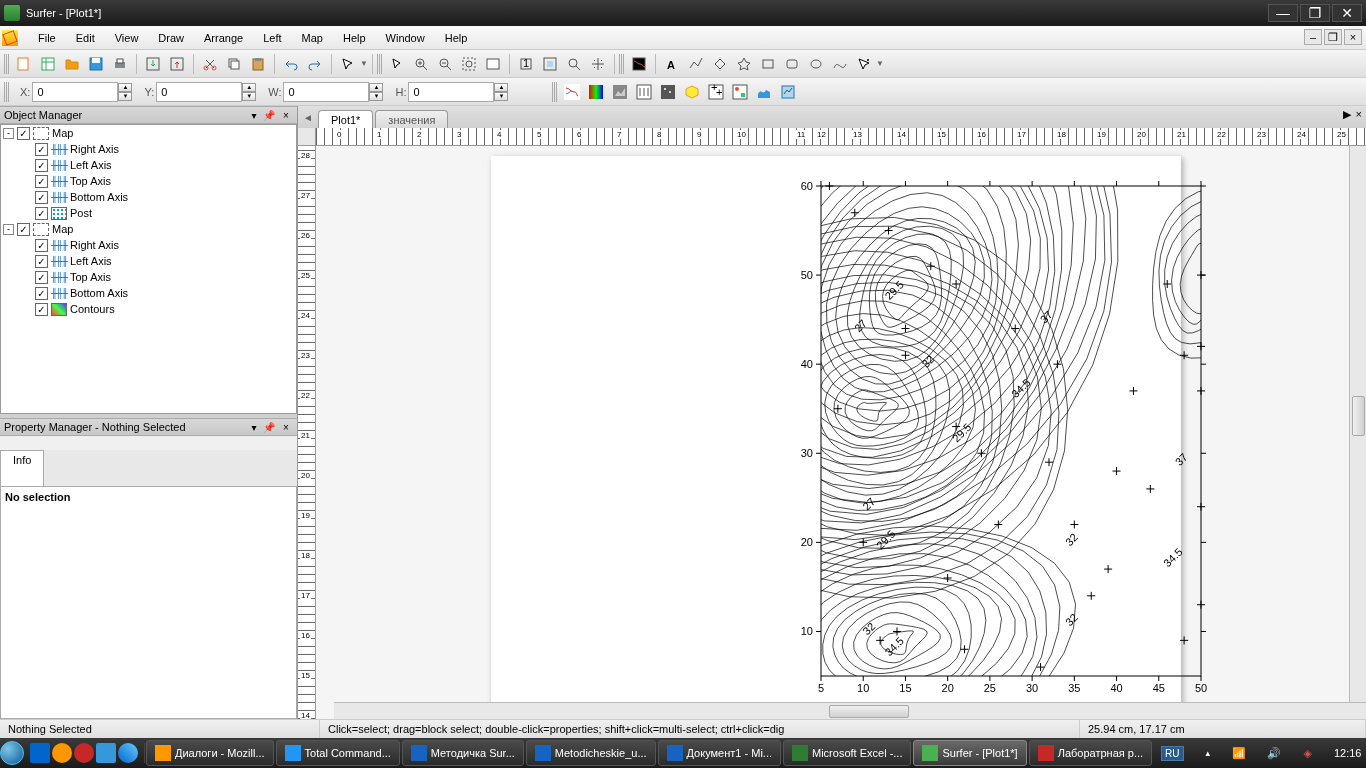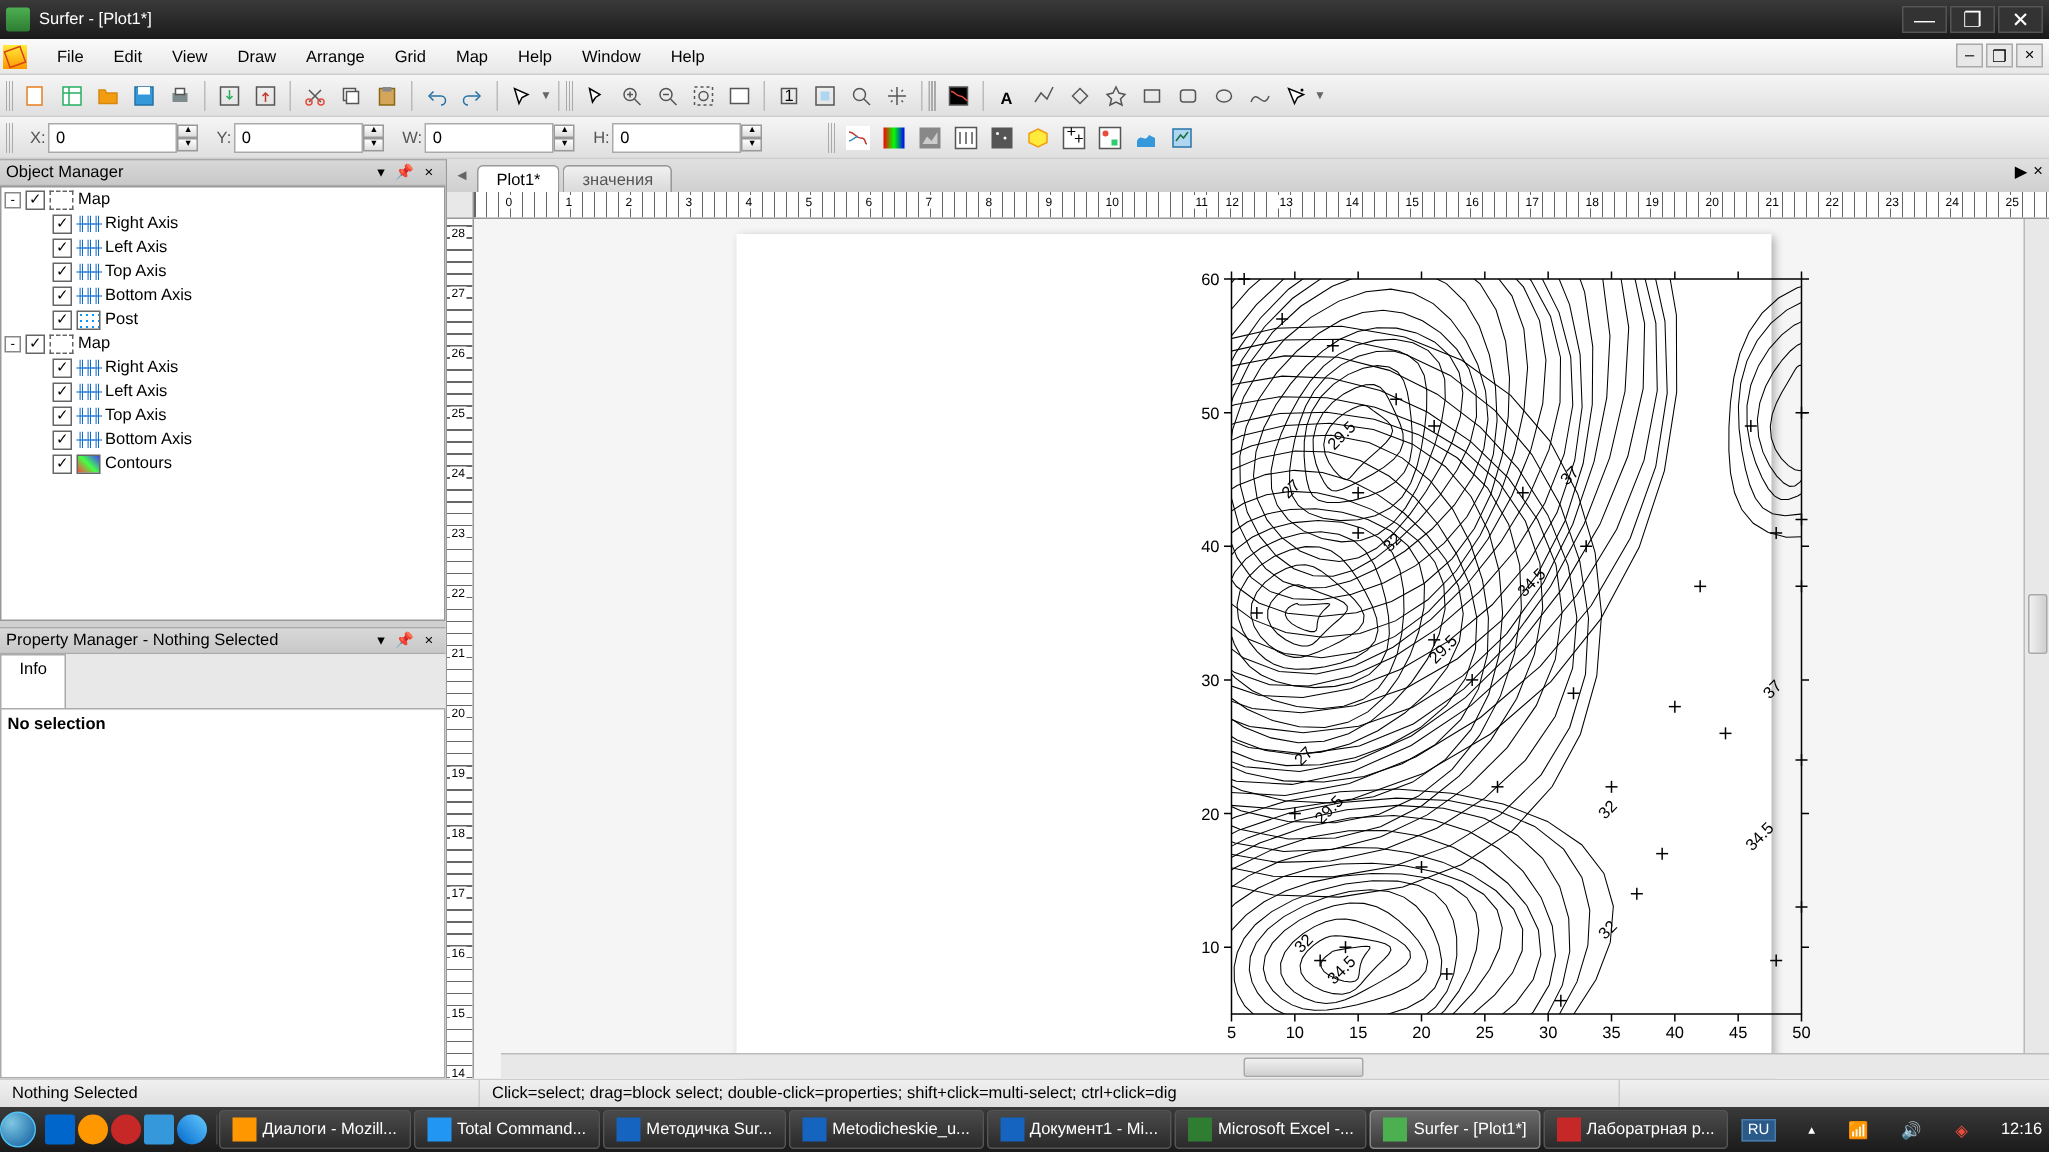--- a/index.html
+++ b/index.html
@@ -43,21 +43,21 @@
 .tree-node { display: flex; align-items: center; height: 16px; padding-left: 2px; }
 .tree-exp { width: 11px; height: 11px; border: 1px solid #888; display: flex; align-items: center; justify-content: center; font-size: 9px; margin-right: 3px; line-height:8px;}
 .tree-space{width:14px;}
 .tree-check { width: 13px; height: 13px; border: 1px solid #666; background: white; margin-right: 3px; display: flex; align-items: center; justify-content: center; font-size: 10px; color:#000;}
 .tree-icon { width: 16px; height: 13px; margin-right: 3px; display:flex;align-items:center;justify-content:center;}
 .ticon-map{background:#fff;border:1px dashed #666;}
 .ticon-axis{color:#0066cc;font-size:9px;letter-spacing:-1px;}
 .ticon-post{background:radial-gradient(circle,#0099ff 1px,transparent 1px);background-size:4px 4px;border:1px solid #666;}
 .ticon-contour{background:linear-gradient(45deg,#f44,#4f4,#44f);border:1px solid #666;}
 .property-area { flex: 1; background: #f0f0f0; display:flex;flex-direction:column;border-top:4px solid #d0d0d0;}
-.prop-tabs{height:36px;display:flex;background:#e8e8e8;}
+.prop-tabs{height:36px;display:flex;background:#e8e8e8;margin-top:14px;}
 .prop-tab{padding:3px 12px;background:white;border:1px solid #aaa;border-bottom:none;font-size:11px;}
 .prop-content{flex:1;background:white;border:1px solid #aaa;padding:4px;overflow:auto;}
 
 
 .doc-area { flex: 1; display: flex; flex-direction: column; background: #e8e8e8; position:relative;}
 .doc-tabs { height: 22px; display: flex; align-items: flex-end; padding-left: 20px; background:linear-gradient(#e0e0e0,#d0d0d0);position:relative;}
 .doc-tabs .nav-arrow{position:absolute;top:3px;width:16px;height:16px;display:flex;align-items:center;justify-content:center;font-size:10px;color:#666;}
 .doc-tab { padding: 3px 12px; background: white; border: 1px solid #999; border-bottom: none; border-radius: 4px 4px 0 0; margin-right: 2px; font-size: 11px; position:relative;top:1px;}
 .doc-tab.inactive { background: linear-gradient(#f0f0f0,#d8d8d8); color:#555;}
 .doc-tabs .right-btns{position:absolute;right:4px;top:2px;display:flex;gap:4px;font-size:11px;}
@@ -110,21 +110,21 @@
   </div>
 </div>
 
 <div class="menubar">
   <div class="app-mini-icon"></div>
   <div class="menu-item">File</div>
   <div class="menu-item">Edit</div>
   <div class="menu-item">View</div>
   <div class="menu-item">Draw</div>
   <div class="menu-item">Arrange</div>
-  <div class="menu-item">Grid</div>
+  <div class="menu-item">Left</div>
   <div class="menu-item">Map</div>
   <div class="menu-item">Help</div>
   <div class="menu-item">Window</div>
   <div class="menu-item">Help</div>
   <div class="mdi-btns">
     <div class="mdi-btn">–</div>
     <div class="mdi-btn">❐</div>
     <div class="mdi-btn">×</div>
   </div>
 </div>
@@ -858,20 +858,21 @@
             <div class="thumb"></div>
           </div>
       </div>
     </div>
   </div>
 </div>
 
 <div class="statusbar">
   <div class="status-cell sel">Nothing Selected</div>
   <div class="status-cell main">Click=select; drag=block select; double-click=properties; shift+click=multi-select; ctrl+click=dig</div>
+  <div class="status-cell coord">25.94 cm, 17.17 cm</div>
 </div>
 
 <div class="taskbar">
   <div class="start-orb">
       <div class="orb"></div>
     </div>
   <div class="ql-icons">
     <div class="ql-icon" style="background:#0066cc;"></div>
     <div class="ql-icon" style="background:#ff9800;border-radius:50%;"></div>
     <div class="ql-icon" style="background:#c62828;border-radius:50%;"></div>

